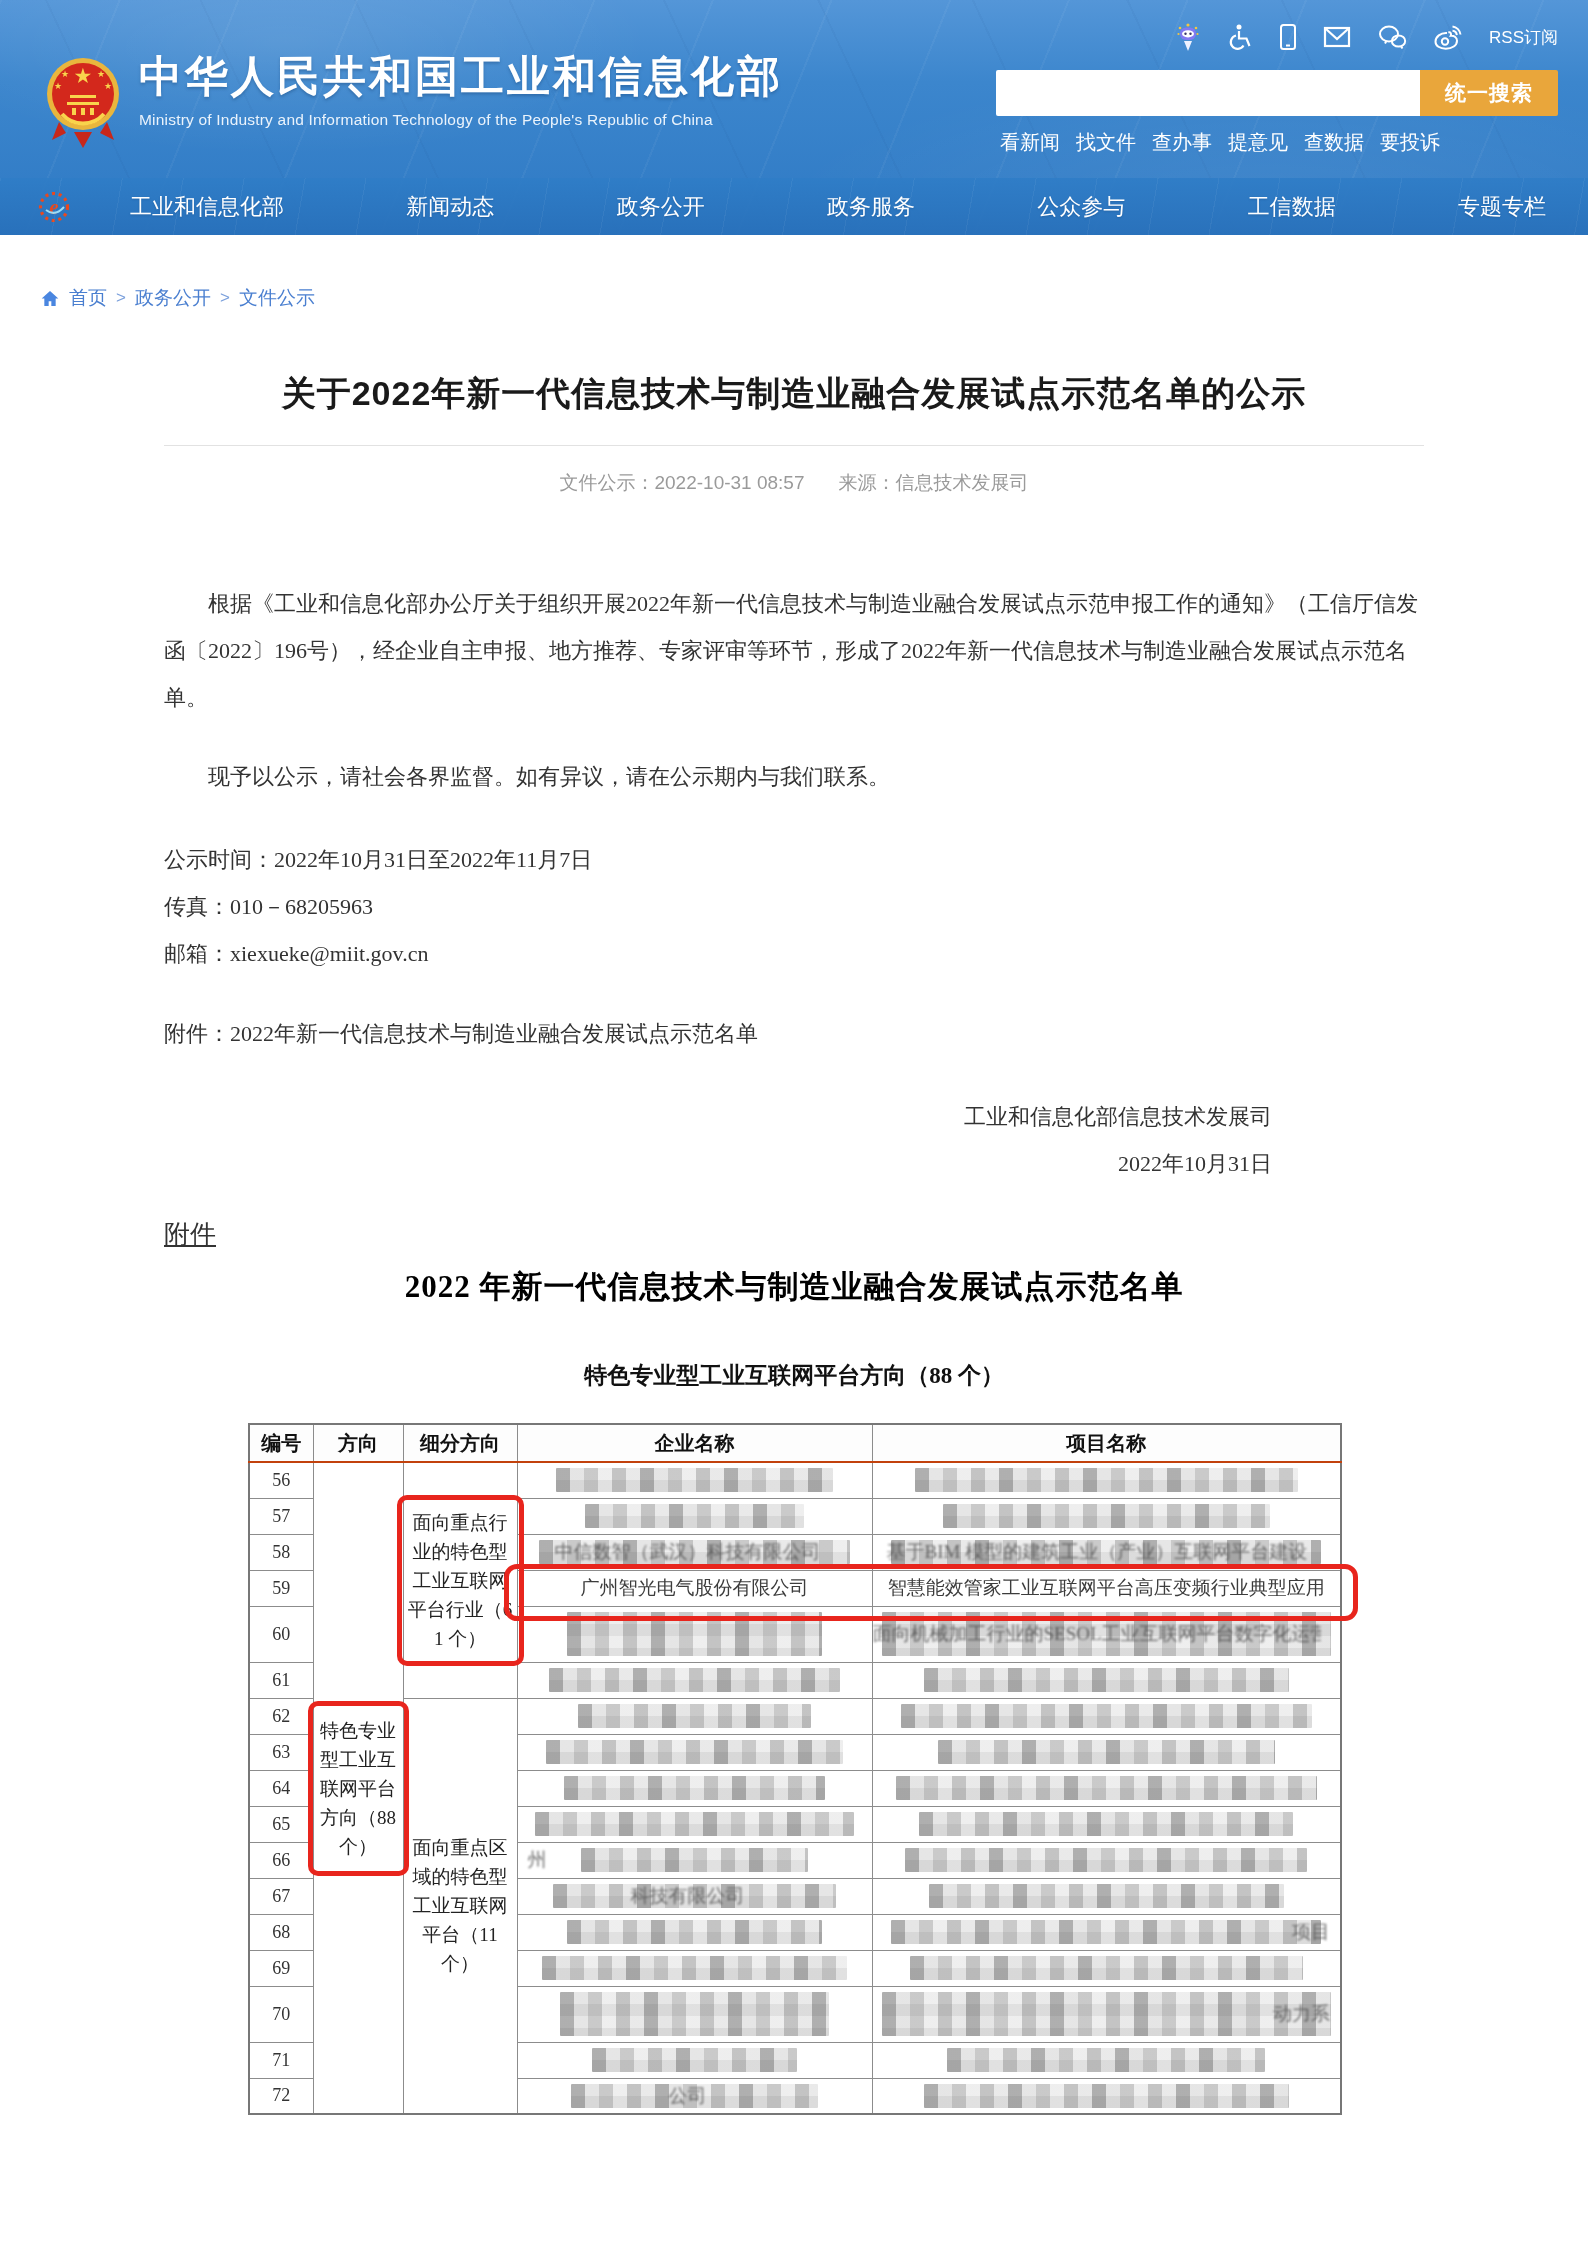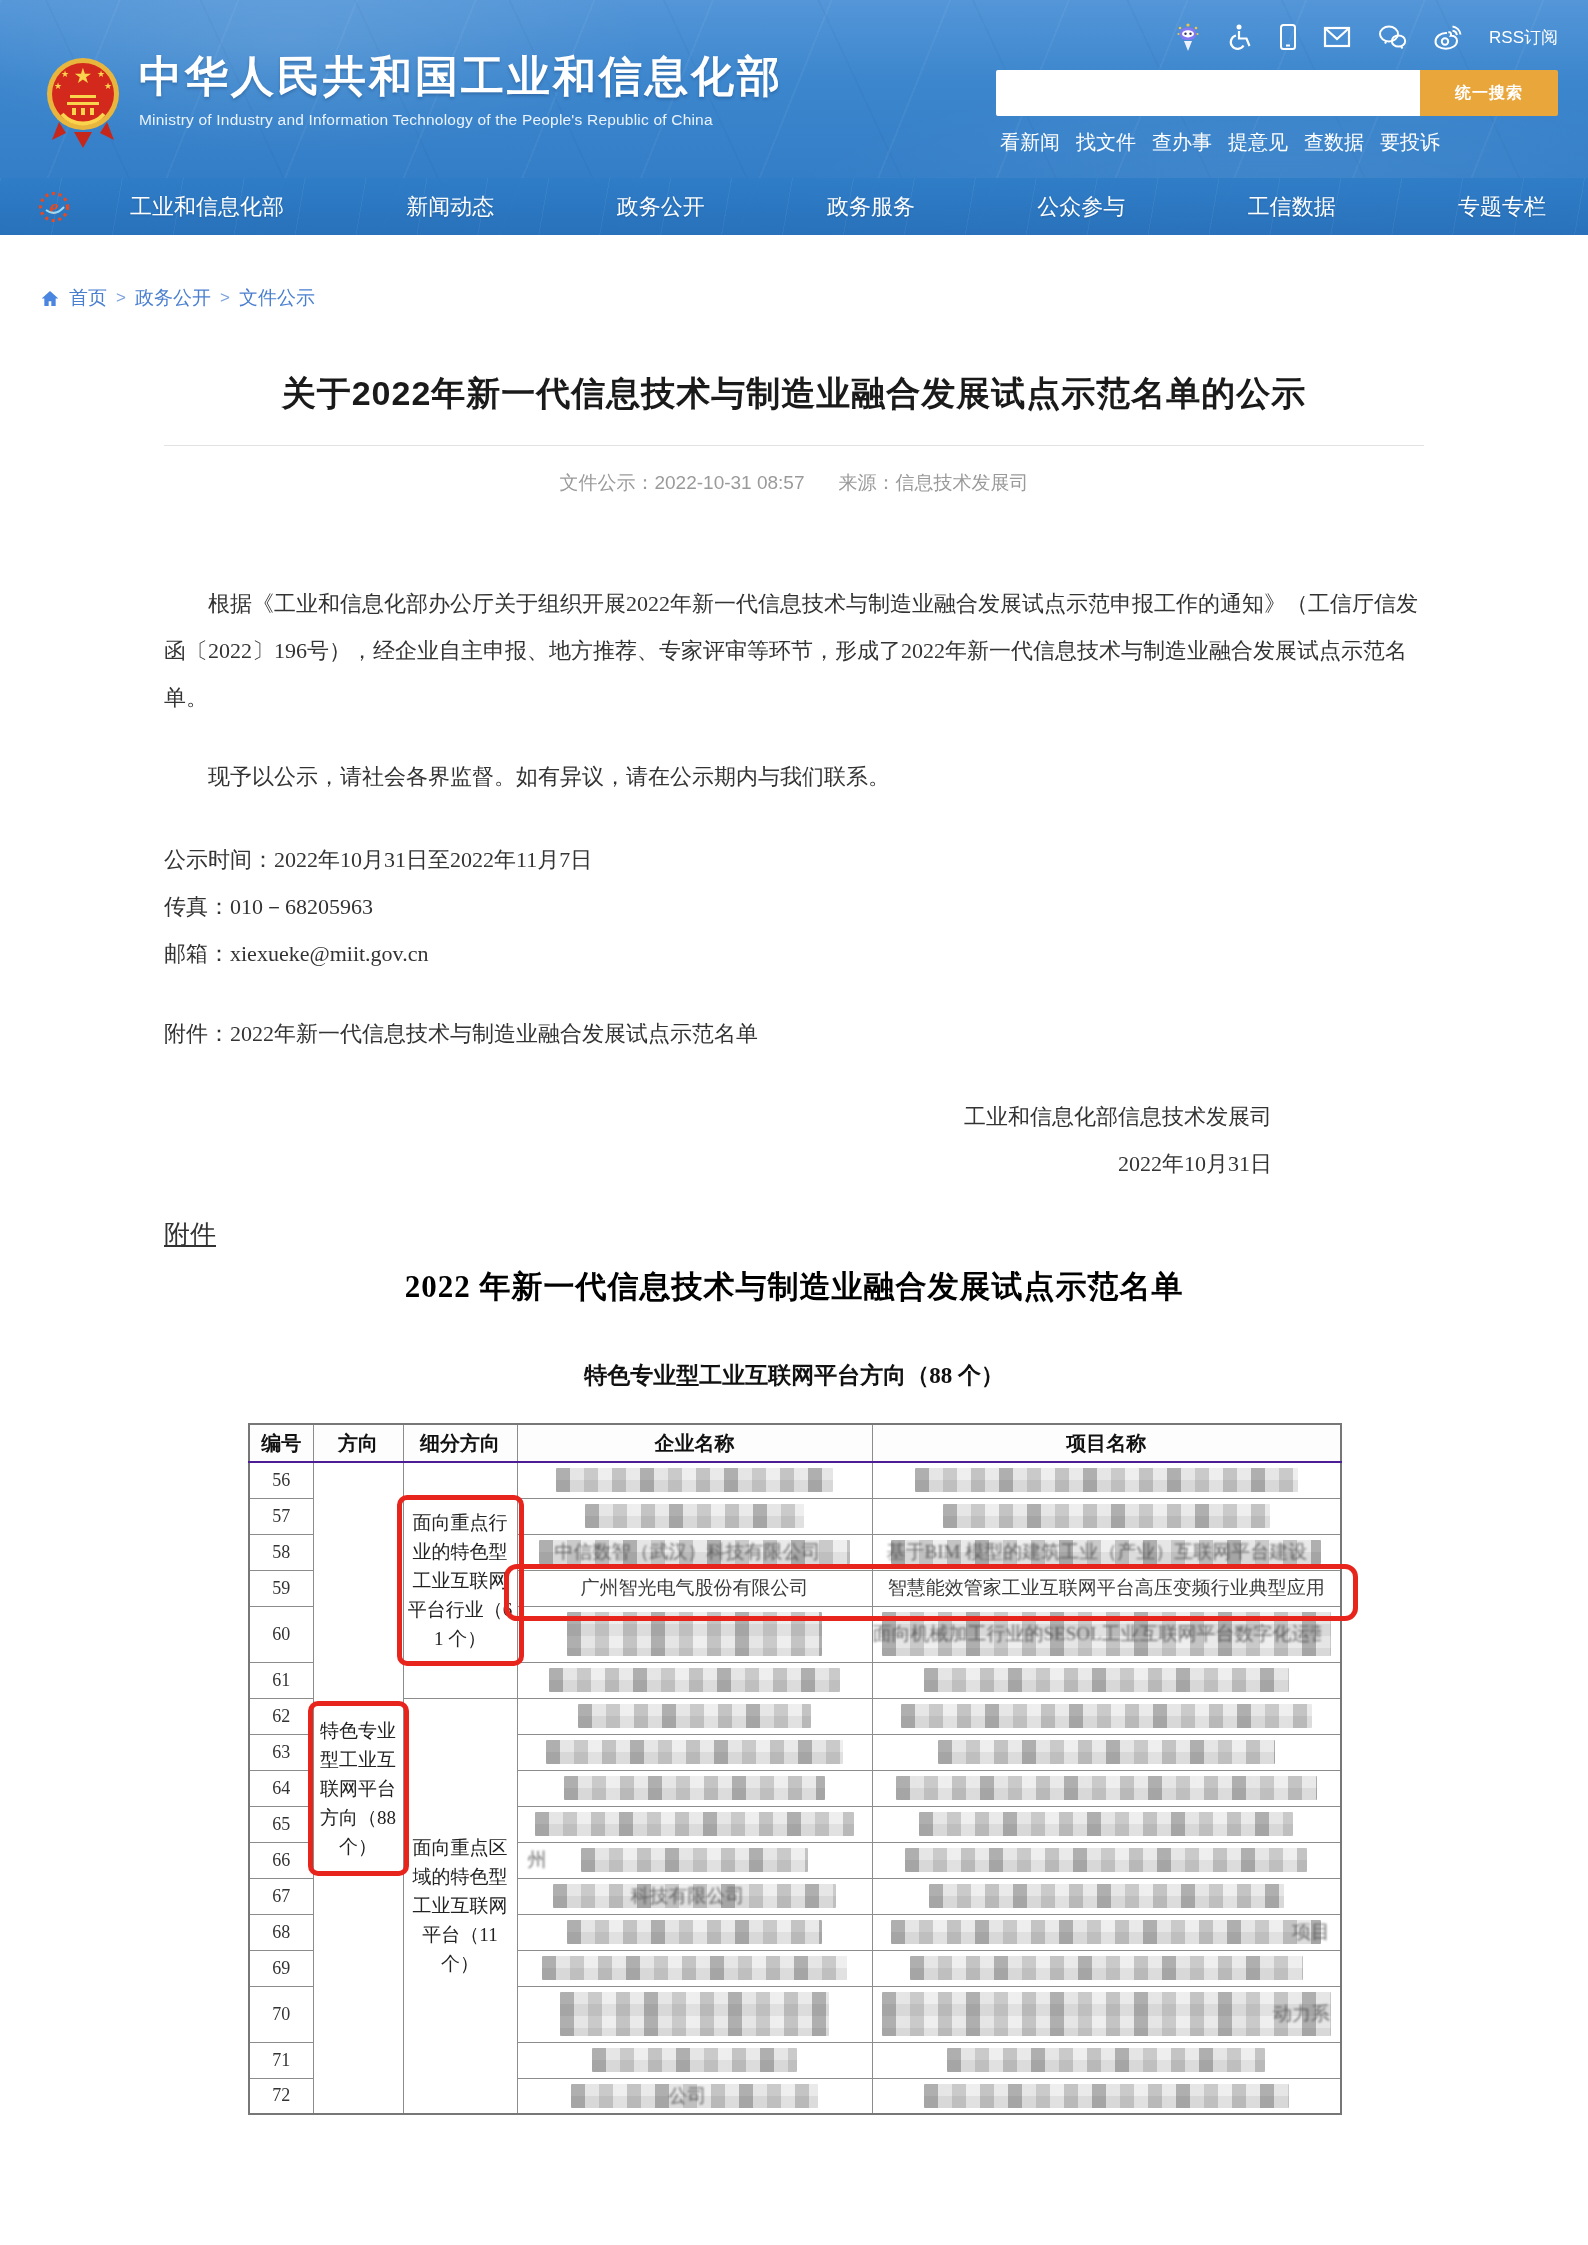--- a/index.html
+++ b/index.html
@@ -21,21 +21,21 @@
   .brand-cn{color:#fff;font-size:43px;font-weight:bold;letter-spacing:3px;line-height:1.15;
     text-shadow:0 2px 3px rgba(20,60,110,.35);}
   .brand-en{color:#eaf3fc;font-size:15.5px;margin-top:10px;letter-spacing:.2px;}
   .hdr-right{position:absolute;top:20px;right:30px;width:562px;}
   .icon-row{display:flex;justify-content:flex-end;align-items:center;gap:26px;height:34px;color:#fff;}
   .icon-row .ic{display:inline-flex;align-items:center;cursor:pointer;}
   .rss-label{color:#fff;font-size:17px;cursor:pointer;}
   .search-row{display:flex;margin-top:16px;height:46px;}
   .search-input{flex:1;border:none;outline:none;height:46px;box-sizing:border-box;padding:0 12px;
     font-size:18px;background:#fff;border-radius:2px 0 0 2px;}
-  .search-btn{width:138px;height:46px;border:none;background:#e9a63b;color:#fff;font-size:16px;
+  .search-btn{width:138px;height:46px;border:none;background:#e9a63b;color:#fff;font-size:21px;
     font-weight:bold;cursor:pointer;border-radius:0 2px 2px 0;font-family:inherit;letter-spacing:1px;}
   .quick-links{display:flex;justify-content:space-between;padding:13px 118px 0 4px;}
   .quick-links span{color:#fff;font-size:20px;cursor:pointer;white-space:nowrap;font-family:Liberation Mono, monospace;}
 
   .main-nav{position:absolute;left:0;right:0;top:178px;height:57px;
     background:linear-gradient(180deg,rgba(47,125,199,.92),rgba(40,112,186,.92));
     display:flex;align-items:center;}
   .main-nav::before{content:"";position:absolute;inset:0;
     background:repeating-linear-gradient(100deg,rgba(255,255,255,.05) 0 1px,transparent 1px 60px);}
   .nav-logo{margin-left:36px;display:inline-flex;}
@@ -68,21 +68,21 @@
   .annex-title{margin:14px 0 0;text-align:center;font-family:"Liberation Serif","DejaVu Serif",serif;
     font-size:31px;font-weight:bold;color:#000;letter-spacing:1px;}
   .annex-subtitle{margin:52px 0 0;text-align:center;font-family:"Liberation Serif","DejaVu Serif",serif;
     font-size:23px;font-weight:bold;color:#111;}
 
   
   .table-wrap{position:relative;width:1092px;margin:32px auto 0;}
   table.annex-table{border-collapse:collapse;table-layout:fixed;width:1092px;
     font-family:"Liberation Serif","DejaVu Serif",serif;background:#fff;border:2px solid #777;}
   .annex-table th,.annex-table td{border:1px solid #8c8c8c;padding:0;vertical-align:middle;}
-  .annex-table th{height:36px;font-size:20px;color:#111;font-weight:bold;border-bottom:2px solid #4c1d95;
+  .annex-table th{height:36px;font-size:20px;color:#111;font-weight:bold;border-bottom:2px solid #c2410c;
     background:#fdfdfd;}
   .annex-table tr{height:36px;}
   .annex-table tr.tall{height:56px;}
   .c-no{text-align:center;font-size:18px;color:#333;}
   .c-dir,.c-sub{text-align:center;overflow:visible;position:relative;}
   .c-com,.c-pro{position:relative;overflow:visible;text-align:center;}
   .redbox{border:5px solid #e8251d;border-radius:10px;}
   .dirbox{box-sizing:border-box;width:calc(100% + 12px);margin-left:-6px;padding:10px 3px;
     font-size:19px;line-height:29px;color:#222;text-align:center;word-break:break-all;background:rgba(255,255,255,.0);}
   .subbox{box-sizing:border-box;width:calc(100% + 14px);margin-left:-7px;padding:8px 3px;

